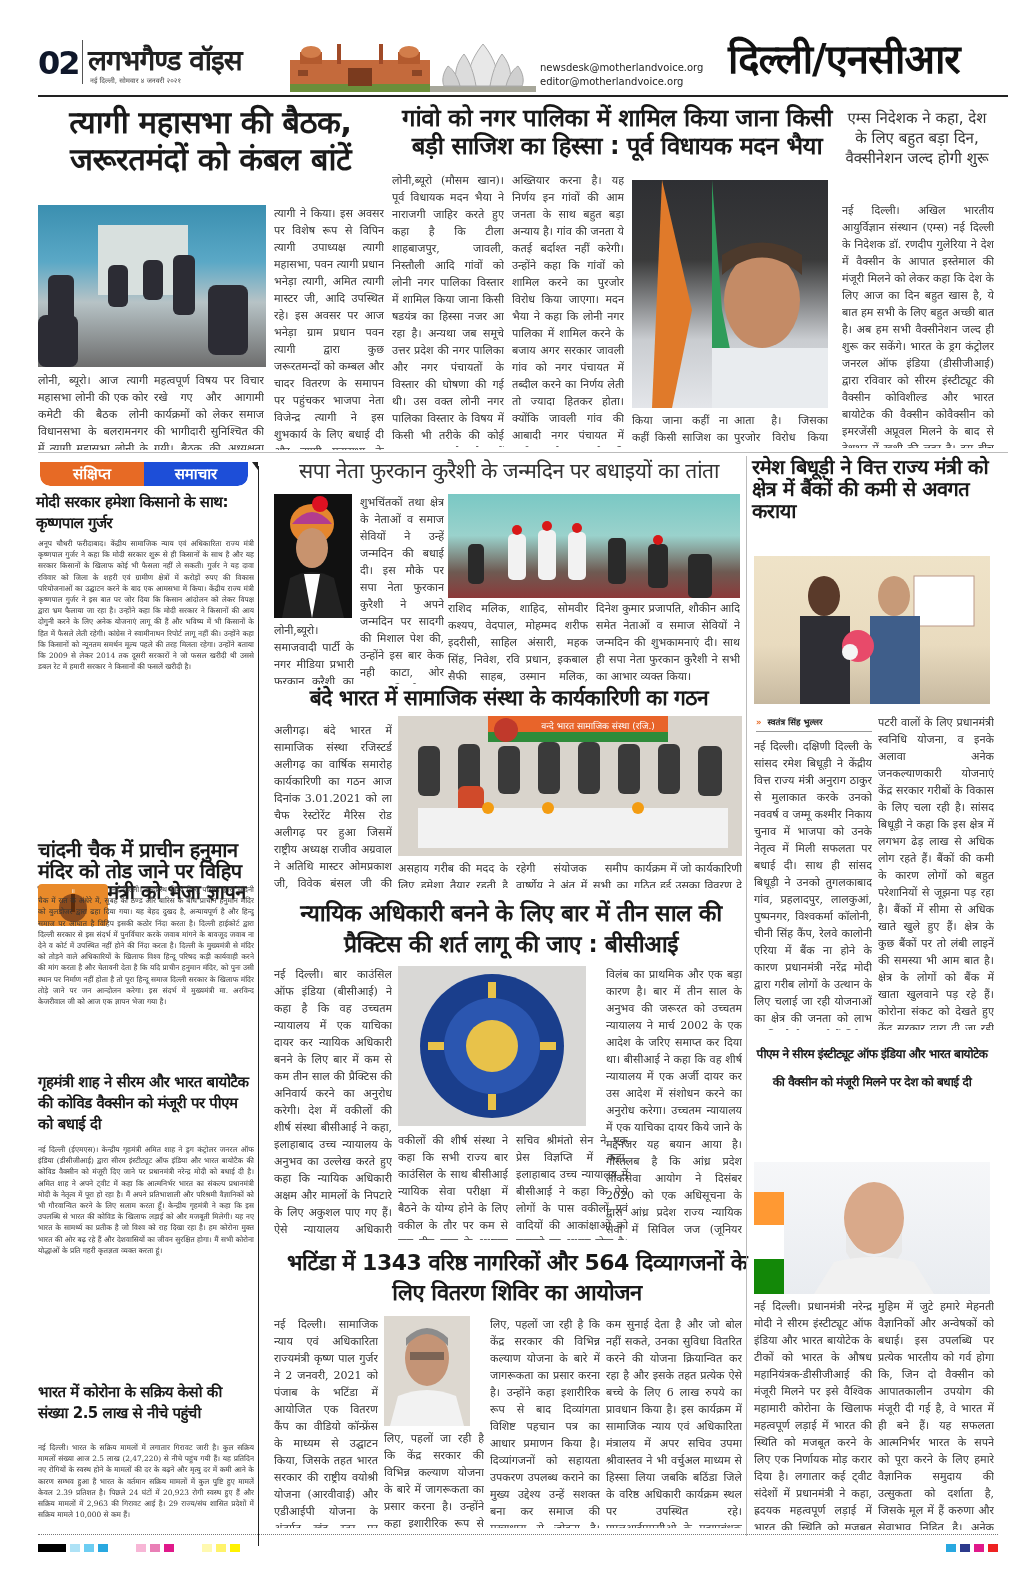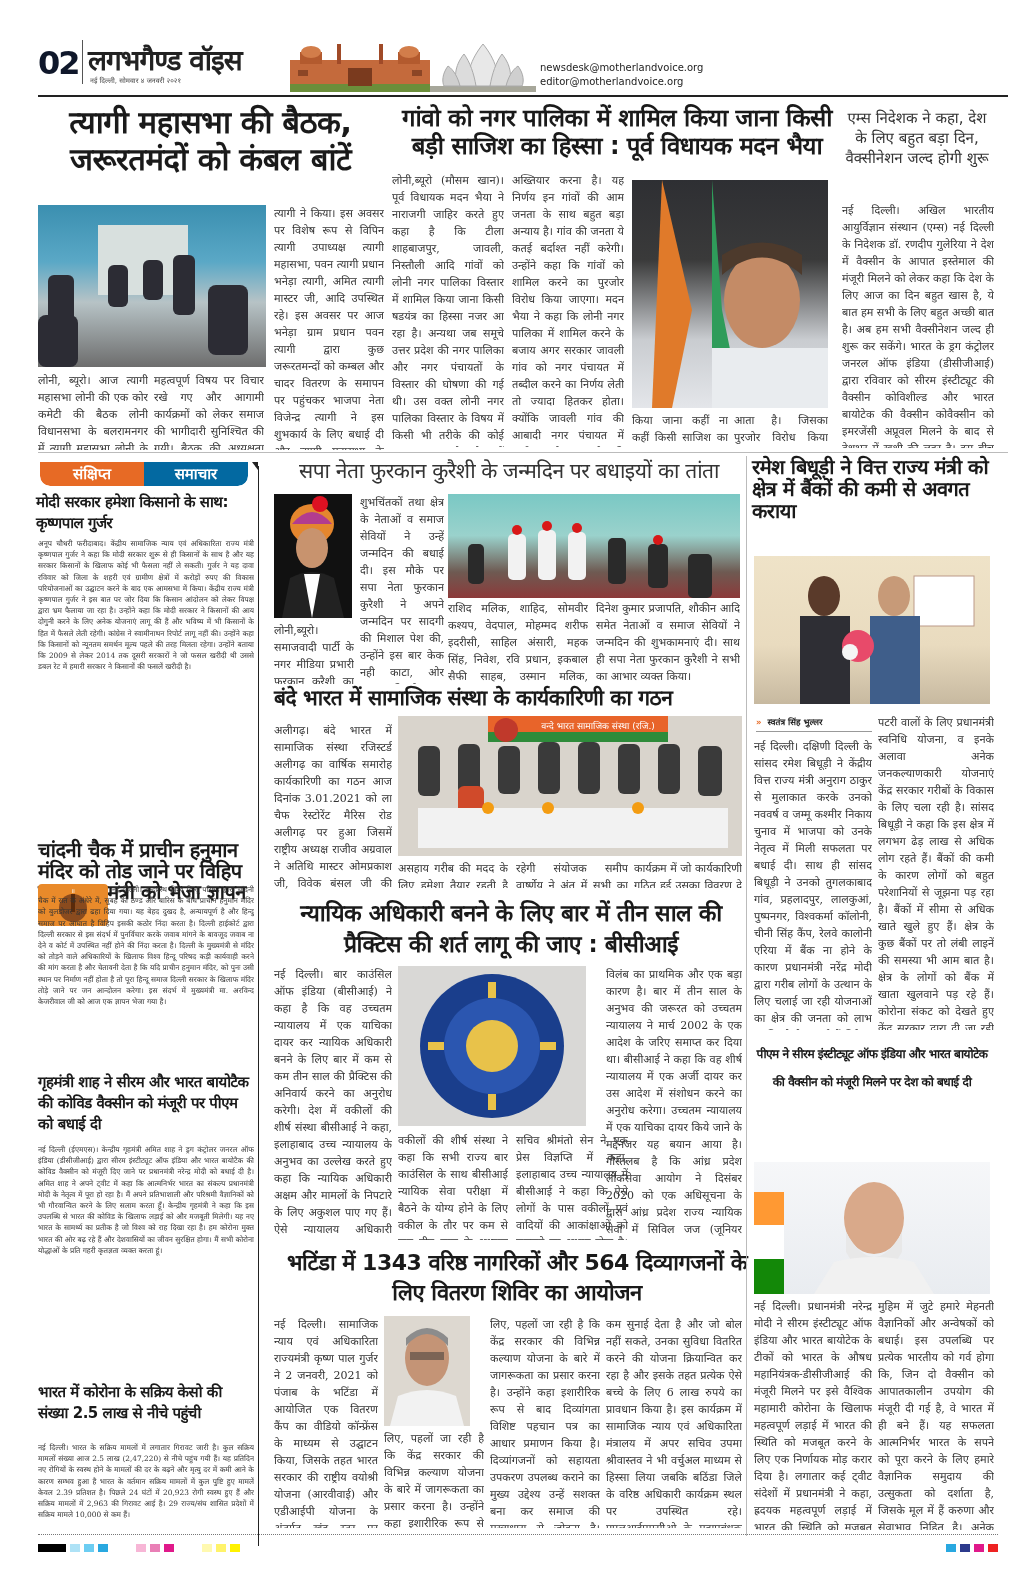--- a/index.html
+++ b/index.html
@@ -41,20 +41,21 @@
       <rect x="0" y="46" width="106" height="6" fill="#a7a79a"></rect>
       <path d="M53 4 C40 20 36 36 40 46 L66 46 C70 36 66 20 53 4Z" fill="#e8e8e8" stroke="#aaa"></path>
       <path d="M34 14 C24 26 24 40 28 46 L46 46 C44 34 40 22 34 14Z" fill="#dcdcdc" stroke="#aaa"></path>
       <path d="M72 14 C82 26 82 40 78 46 L60 46 C62 34 66 22 72 14Z" fill="#dcdcdc" stroke="#aaa"></path>
       <path d="M18 26 C12 34 12 42 14 46 L30 46 C28 38 24 30 18 26Z" fill="#cfcfcf" stroke="#aaa"></path>
       <path d="M88 26 C94 34 94 42 92 46 L76 46 C78 38 82 30 88 26Z" fill="#cfcfcf" stroke="#aaa"></path>
     </svg>
   </div>
   <div class="abs" style="left:540px;top:62px;font-size:10px;color:#222">newsdesk@motherlandvoice.org</div>
   <div class="abs" style="left:540px;top:76px;font-size:10px;color:#222">editor@motherlandvoice.org</div>
+  <div class="abs hl" style="left:728px;top:36px;font-size:40px;color:#111;letter-spacing:-1px">दिल्ली/एनसीआर</div>
   <div class="abs" style="left:38px;top:95px;width:970px;height:2px;background:#222"></div>
 </div>
 
 <div class="abs hl" style="left:38px;top:104px;width:345px;font-size:31px;text-align:center">त्यागी महासभा की बैठक, जरूरतमंदों को कंबल बांटें</div>
 <div class="abs photo" style="left:38px;top:205px;width:228px;height:162px;background:linear-gradient(180deg,#3b8fb0 0%,#5aa8c6 35%,#b7c3c6 60%,#6d6d6d 100%)">
   <svg width="228" height="162">
       <rect x="60" y="20" width="90" height="70" fill="#d8e0de"></rect>
       <g fill="#2c2c34">
         <rect x="10" y="70" width="26" height="50" rx="6"></rect>
         <rect x="70" y="60" width="20" height="42" rx="6"></rect>
@@ -84,21 +85,21 @@
 <div class="abs body" style="left:632px;top:412px;width:96px;height:36px">किया जाना कहीं ना कहीं किसी साजिश का हिस्सा जरूर नजर</div>
 <div class="abs body" style="left:734px;top:412px;width:94px;height:36px">आता है। जिसका पुरजोर विरोध किया जाएगा।</div>
 
 <div class="abs" style="left:842px;top:108px;width:150px;font-size:15px;line-height:20px;text-align:center;color:#333">एम्स निदेशक ने कहा, देश के लिए बहुत बड़ा दिन, वैक्सीनेशन जल्द होगी शुरू</div>
 <div class="abs body" style="left:842px;top:202px;width:152px;height:246px">नई दिल्ली। अखिल भारतीय आयुर्विज्ञान संस्थान (एम्स) नई दिल्ली के निदेशक डॉ. रणदीप गुलेरिया ने देश में वैक्सीन के आपात इस्तेमाल की मंजूरी मिलने को लेकर कहा कि देश के लिए आज का दिन बहुत खास है, ये बात हम सभी के लिए बहुत अच्छी बात है। अब हम सभी वैक्सीनेशन जल्द ही शुरू कर सकेंगे। भारत के ड्रग कंट्रोलर जनरल ऑफ इंडिया (डीसीजीआई) द्वारा रविवार को सीरम इंस्टीट्यूट की वैक्सीन कोविशील्ड और भारत बायोटेक की वैक्सीन कोवैक्सीन को इमरजेंसी अप्रूवल मिलने के बाद से देशभर में खुशी की लहर है। इस बीच कहा कि भारत बायोटेक की कोरोना वैक्सीन को अप्रूवल देने पर सवाल खड़ा किया है।</div>
 
 <div class="hrule" style="left:38px;top:452px;width:970px;background:#bbb"></div>
 
 <div class="abs" style="left:40px;top:462px;width:208px;height:24px;display:flex;border-radius:0 0 10px 10px;overflow:hidden">
   <div style="flex:1;background:#e76a25;color:#fff;font-weight:bold;font-size:15px;text-align:center;line-height:24px;border-radius:0 0 0 10px">संक्षिप्त</div>
-  <div style="flex:1;background:#0369a1;color:#fff;font-weight:bold;font-size:15px;text-align:center;line-height:24px;border-radius:0 0 10px 0">समाचार</div>
+  <div style="flex:1;background:#1d4ed8;color:#fff;font-weight:bold;font-size:15px;text-align:center;line-height:24px;border-radius:0 0 10px 0">समाचार</div>
 </div>
 <div class="vrule" style="left:258px;top:466px;height:1080px;background:#222"></div>
 <div class="abs" style="left:252px;top:462px;width:0;height:0;border-left:6px solid transparent;border-top:8px solid #222"></div>
 
 <div class="abs hl" style="left:36px;top:492px;width:216px;font-size:15px;line-height:21px">मोदी सरकार हमेशा किसानो के साथ: कृष्णपाल गुर्जर</div>
 <div class="abs body" style="left:38px;top:538px;width:216px;height:268px;font-size:7.4px;line-height:11.2px">अनूप चौधरी फरीदाबाद। केंद्रीय सामाजिक न्याय एवं अधिकारिता राज्य मंत्री कृष्णपाल गुर्जर ने कहा कि मोदी सरकार शुरू से ही किसानों के साथ है और यह सरकार किसानों के खिलाफ कोई भी फैसला नहीं ले सकती। गुर्जर ने यह दावा रविवार को जिला के शहरी एवं ग्रामीण क्षेत्रों में करोड़ों रुपए की विकास परियोजनाओं का उद्घाटन करने के बाद एक आमसभा में किया। केंद्रीय राज्य मंत्री कृष्णपाल गुर्जर ने इस बात पर जोर दिया कि किसान आंदोलन को लेकर विपक्ष द्वारा भ्रम फैलाया जा रहा है। उन्होंने कहा कि मोदी सरकार ने किसानों की आय दोगुनी करने के लिए अनेक योजनाएं लागू की हैं और भविष्य में भी किसानों के हित में फैसले लेती रहेगी। कांग्रेस ने स्वामीनाथन रिपोर्ट लागू नहीं की। उन्होंने कहा कि किसानों को न्यूनतम समर्थन मूल्य पहले की तरह मिलता रहेगा। उन्होंने बताया कि 2009 से लेकर 2014 तक दूसरी सरकारों ने जो फसल खरीदी थी उससे डबल रेट में हमारी सरकार ने किसानों की फसलें खरीदी है।</div>
 
 <div class="abs hl" style="left:38px;top:840px;width:216px;font-size:20px;line-height:21px">चांदनी चैक में प्राचीन हनुमान मंदिर को तोड जाने पर विहिप द्वारा मुख्यमंत्री को भेजा ज्ञापन</div>
 <div class="abs" style="left:38px;top:884px;width:70px;height:42px;background:#e98a2a;border-radius:4px">
   <svg width="70" height="42">
@@ -145,21 +146,21 @@
         <circle cx="69" cy="36" r="5"></circle>
         <circle cx="99" cy="32" r="5"></circle>
         <circle cx="129" cy="34" r="5"></circle>
         <circle cx="210" cy="46" r="5"></circle>
       </g>
     </svg>
 </div>
 <div class="abs body" style="left:448px;top:600px;width:140px;height:84px">राशिद मलिक, शाहिद, सोमवीर कश्यप, वेदपाल, मोहम्मद शरीफ इदरीसी, साहिल अंसारी, महक सिंह, निवेश, रवि प्रधान, इकबाल सैफी साहब, उस्मान मलिक, मोहम्मद सलीम, तेजराम प्रजापति,</div>
 <div class="abs body" style="left:596px;top:600px;width:144px;height:84px">दिनेश कुमार प्रजापति, शौकीन आदि समेत नेताओं व समाज सेवियों ने जन्मदिन की शुभकामनाएं दी। साथ ही सपा नेता फुरकान कुरैशी ने सभी का आभार व्यक्त किया।</div>
 
-<div class="abs hl" style="left:274px;top:686px;width:470px;font-size:21px;">बंदे भारत में सामाजिक संस्था के कार्यकारिणी का गठन</div>
+<div class="abs hl" style="left:274px;top:686px;width:470px;font-size:21px;text-align:center">बंदे भारत में सामाजिक संस्था के कार्यकारिणी का गठन</div>
 <div class="abs body" style="left:274px;top:722px;width:118px;height:170px">अलीगढ़। बंदे भारत में सामाजिक संस्था रजिस्टर्ड अलीगढ़ का वार्षिक समारोह कार्यकारिणी का गठन आज दिनांक 3.01.2021 को ला चैफ रेस्टोरेंट मैरिस रोड अलीगढ़ पर हुआ जिसमें राष्ट्रीय अध्यक्ष राजीव अग्रवाल ने अतिथि मास्टर ओमप्रकाश जी, विवेक बंसल जी की प्रतिनिधि बृजेश शर्मा जी, भाजपा महावीर गंज मंडल के अध्यक्ष संजय शर्मा जी को प्रतीक चिन्ह भेंट किया साथ ही राष्ट्रीय महामंत्री नीरज प्रजापति ने कहा कि हमारी संस्था</div>
 <div class="abs photo" style="left:398px;top:716px;width:344px;height:140px;background:#d9d4cc">
   <svg width="344" height="140">
     <rect x="90" y="0" width="180" height="26" fill="#2e8b3a"></rect>
       <rect x="90" y="0" width="180" height="16" fill="#e8642a"></rect>
     <circle cx="108" cy="14" r="12" fill="#c0392b"></circle>
     <text x="200" y="13" font-size="9" fill="#fff" text-anchor="middle" font-family="DejaVu Sans, sans-serif" id="vande-banner">वन्दे भारत सामाजिक संस्था (रजि.)</text>
     <g fill="#3a3a3a">
         <rect x="20" y="30" width="22" height="50" rx="6"></rect>
         <rect x="60" y="28" width="22" height="50" rx="6"></rect>

